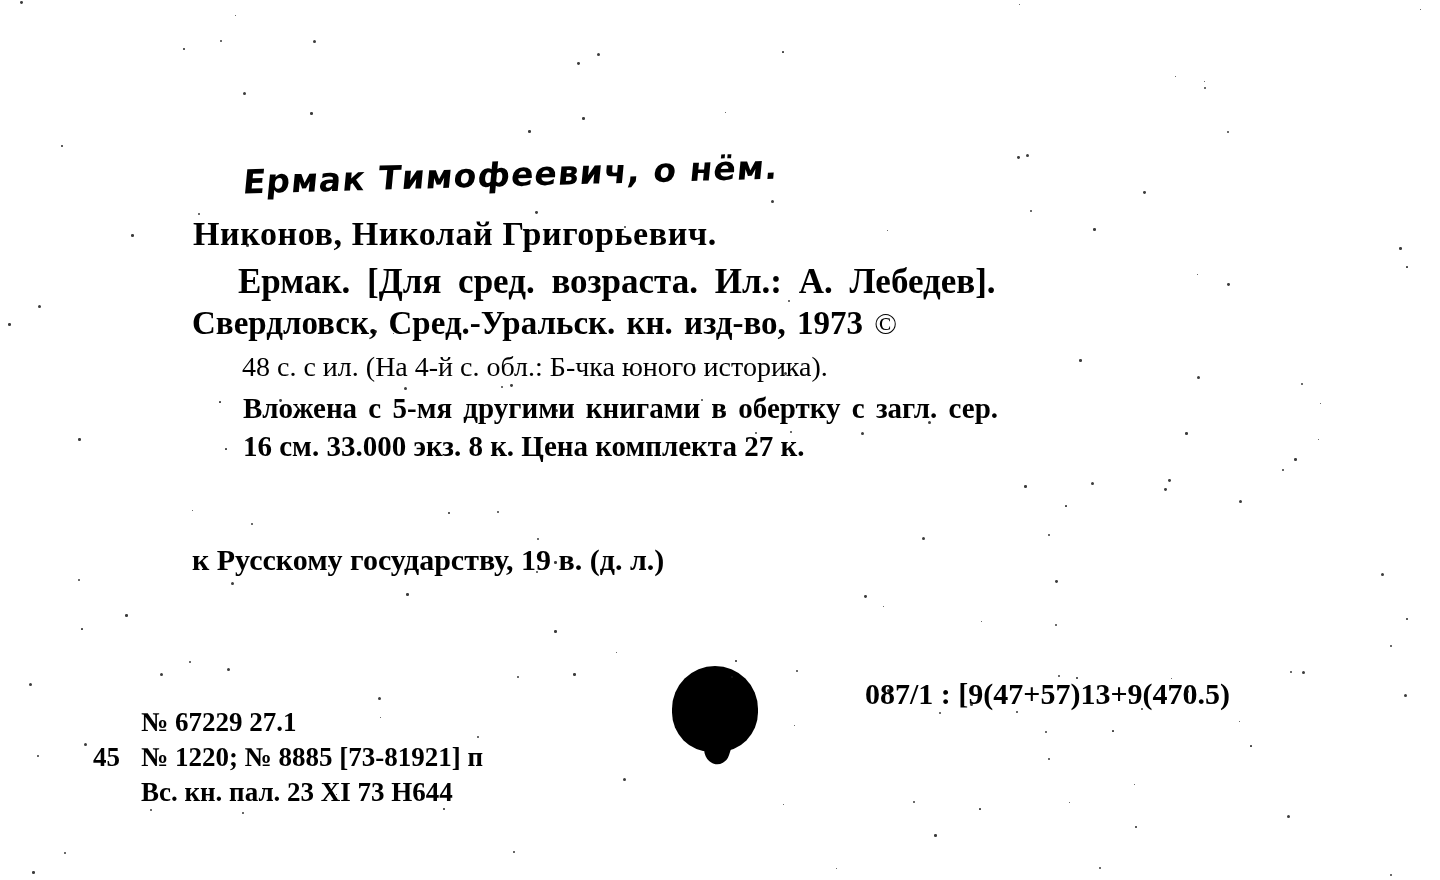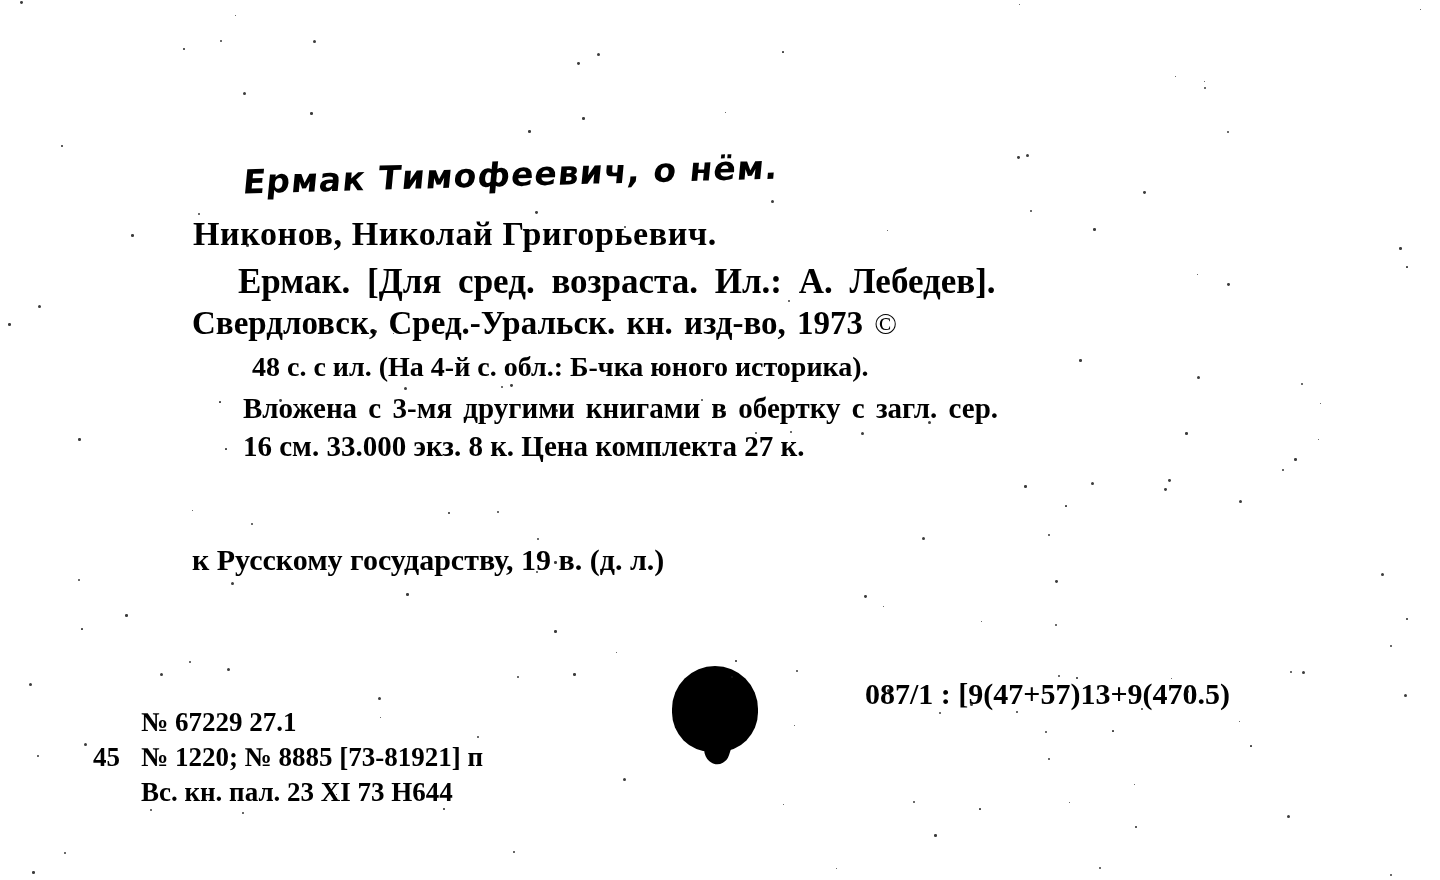--- a/index.html
+++ b/index.html
@@ -67,24 +67,24 @@
     white-space: nowrap;
     word-spacing: 3px;
   }
   .copyright-mark {
     font-weight: normal;
     font-size: 30px;
   }
 
   .coll-line {
     position: absolute;
-    left: 252px;
+    left: 242px;
     top: 351px;
     font-size: 28px;
-    font-weight: bold;
+    font-weight: normal;
     white-space: nowrap;
   }
 
   .note-line {
     position: absolute;
     left: 243px;
     top: 392px;
     font-size: 29px;
     font-weight: bold;
     white-space: nowrap;
@@ -187,21 +187,21 @@
 
   <div class="title-line">Ермак. [Для сред. возраста.   Ил.: А. Лебедев].</div>
 
   <div class="imprint-line">
     <span>Свердловск, Сред.-Уральск. кн. изд-во, 1973</span>
     <span class="copyright-mark">©</span>
   </div>
 
   <div class="coll-line">48 с. с ил. (На 4-й с. обл.: Б-чка юного историка).</div>
 
-  <div class="note-line">Вложена с 3-мя другими книгами в обертку с загл. сер.</div>
+  <div class="note-line">Вложена с 5-мя другими книгами в обертку с загл. сер.</div>
 
   <div class="phys-line">16 см. 33.000 экз. 8 к. Цена комплекта 27 к.</div>
 
 
   <div class="tracing-2">к Русскому государству, 19 в. (д. л.)</div>
 
   <div class="acq-block">
     <div class="acq-lead">45</div>
     <div class="acq-row acq-indent">№ 67229   27.1</div>
     <div class="acq-row acq-indent">№ 1220;  № 8885  [73-81921]  п</div>

